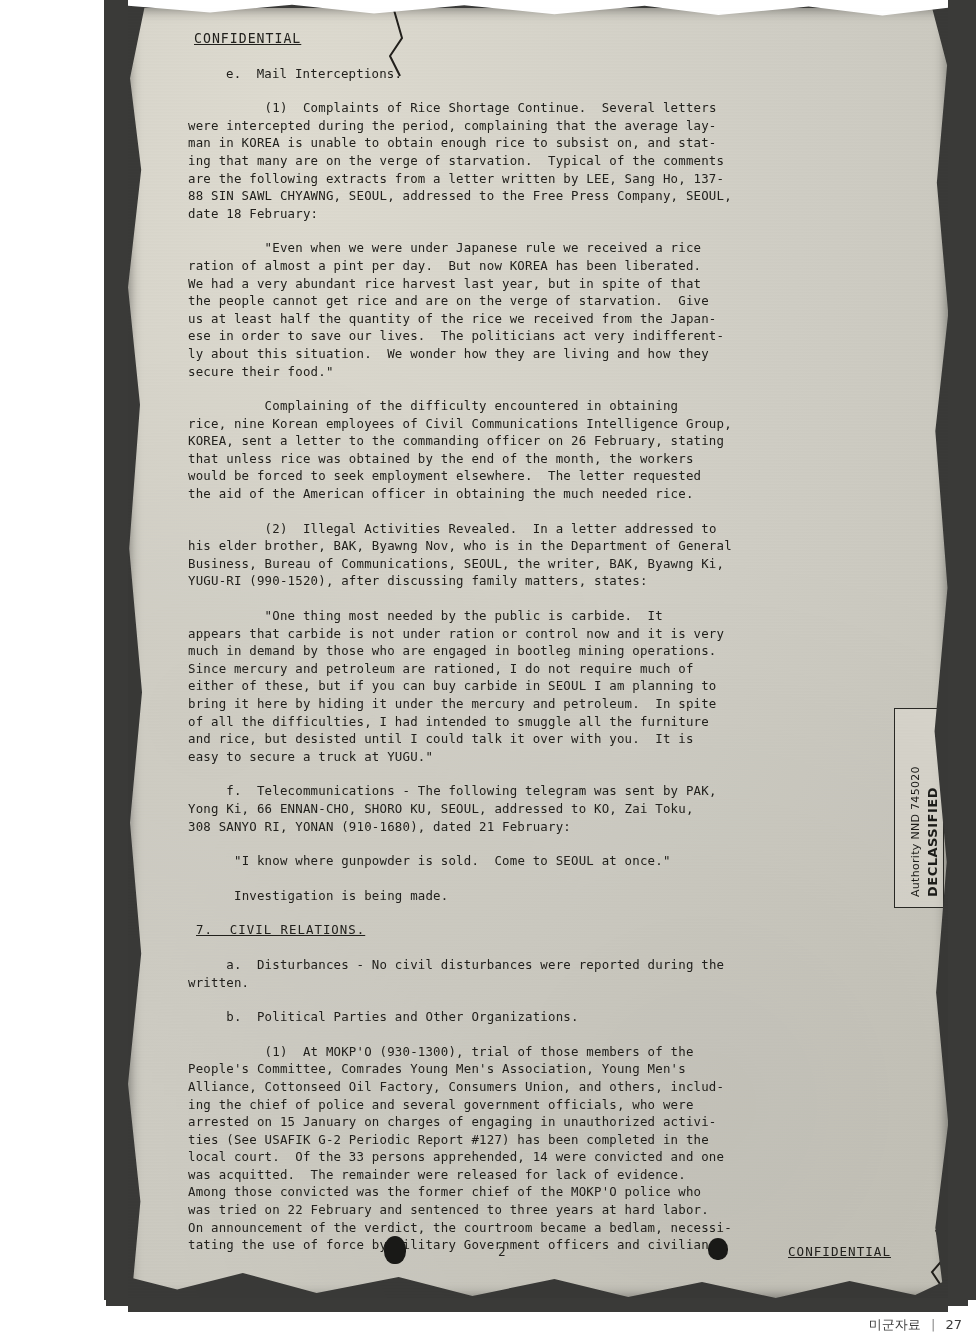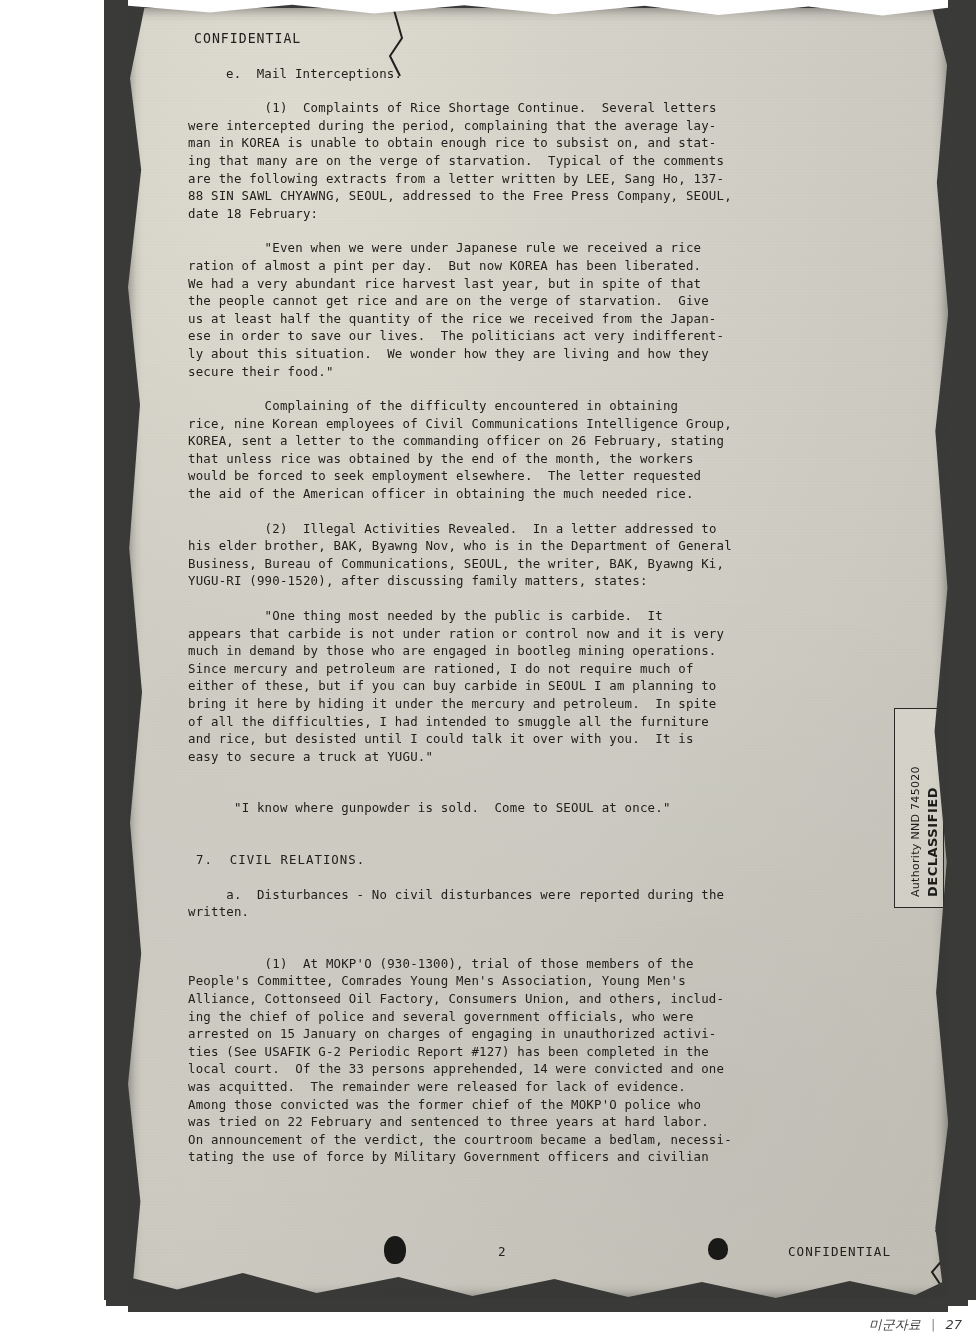--- a/index.html
+++ b/index.html
@@ -97,21 +97,21 @@
     font-size: 12.4px;
     line-height: 17.6px;
     letter-spacing: 0.2px;
     font-family: "DejaVu Sans Mono", monospace;
   }
   .cls {
     font-size: 13.2px;
     letter-spacing: 1px;
     margin-left: 6px;
   }
-  .u { }
+  .u { text-decoration: underline; }
   p.para {
     margin: 0 0 0 0;
     white-space: pre-wrap;
   }
   .gap { height: 17px; }
   .hdr { padding-left: 38px; }
   .sec { padding-left: 8px; letter-spacing: 1px; }
 
   
   .footer {
@@ -186,21 +186,20 @@
   }
 
   
   .caption {
     position: absolute;
     right: 14px;
     bottom: 2px;
     font-family: "DejaVu Sans", sans-serif;
     font-size: 13px;
     color: #3b3b3b;
-    font-style: italic;
   }
   .caption .bar {
     display: inline-block;
     margin: 0 6px;
     color: #8a8a8a;
   }
 
   .noise {
     position: absolute;
     left: 128px; top: 8px;
@@ -267,34 +266,39 @@
 appears that carbide is not under ration or control now and it is very
 much in demand by those who are engaged in bootleg mining operations.
 Since mercury and petroleum are rationed, I do not require much of
 either of these, but if you can buy carbide in SEOUL I am planning to
 bring it here by hiding it under the mercury and petroleum.  In spite
 of all the difficulties, I had intended to smuggle all the furniture
 and rice, but desisted until I could talk it over with you.  It is
 easy to secure a truck at YUGU."</p>
     <div class="gap"></div>
 
+    <p class="para">     f.  Telecommunications - The following telegram was sent by PAK,
+Yong Ki, 66 ENNAN-CHO, SHORO KU, SEOUL, addressed to KO, Zai Toku,
+308 SANYO RI, YONAN (910-1680), dated 21 February:</p>
     <div class="gap"></div>
 
     <p class="para">      "I know where gunpowder is sold.  Come to SEOUL at once."</p>
     <div class="gap"></div>
 
+    <p class="para">      Investigation is being made.</p>
     <div class="gap"></div>
 
     <p class="para sec u">7.  CIVIL RELATIONS.</p>
     <div class="gap"></div>
 
     <p class="para">     a.  Disturbances - No civil disturbances were reported during the
 written.</p>
     <div class="gap"></div>
 
+    <p class="para">     b.  Political Parties and Other Organizations.</p>
     <div class="gap"></div>
 
     <p class="para">          (1)  At MOKP'O (930-1300), trial of those members of the
 People's Committee, Comrades Young Men's Association, Young Men's
 Alliance, Cottonseed Oil Factory, Consumers Union, and others, includ-
 ing the chief of police and several government officials, who were
 arrested on 15 January on charges of engaging in unauthorized activi-
 ties (See USAFIK G-2 Periodic Report #127) has been completed in the
 local court.  Of the 33 persons apprehended, 14 were convicted and one
 was acquitted.  The remainder were released for lack of evidence.

